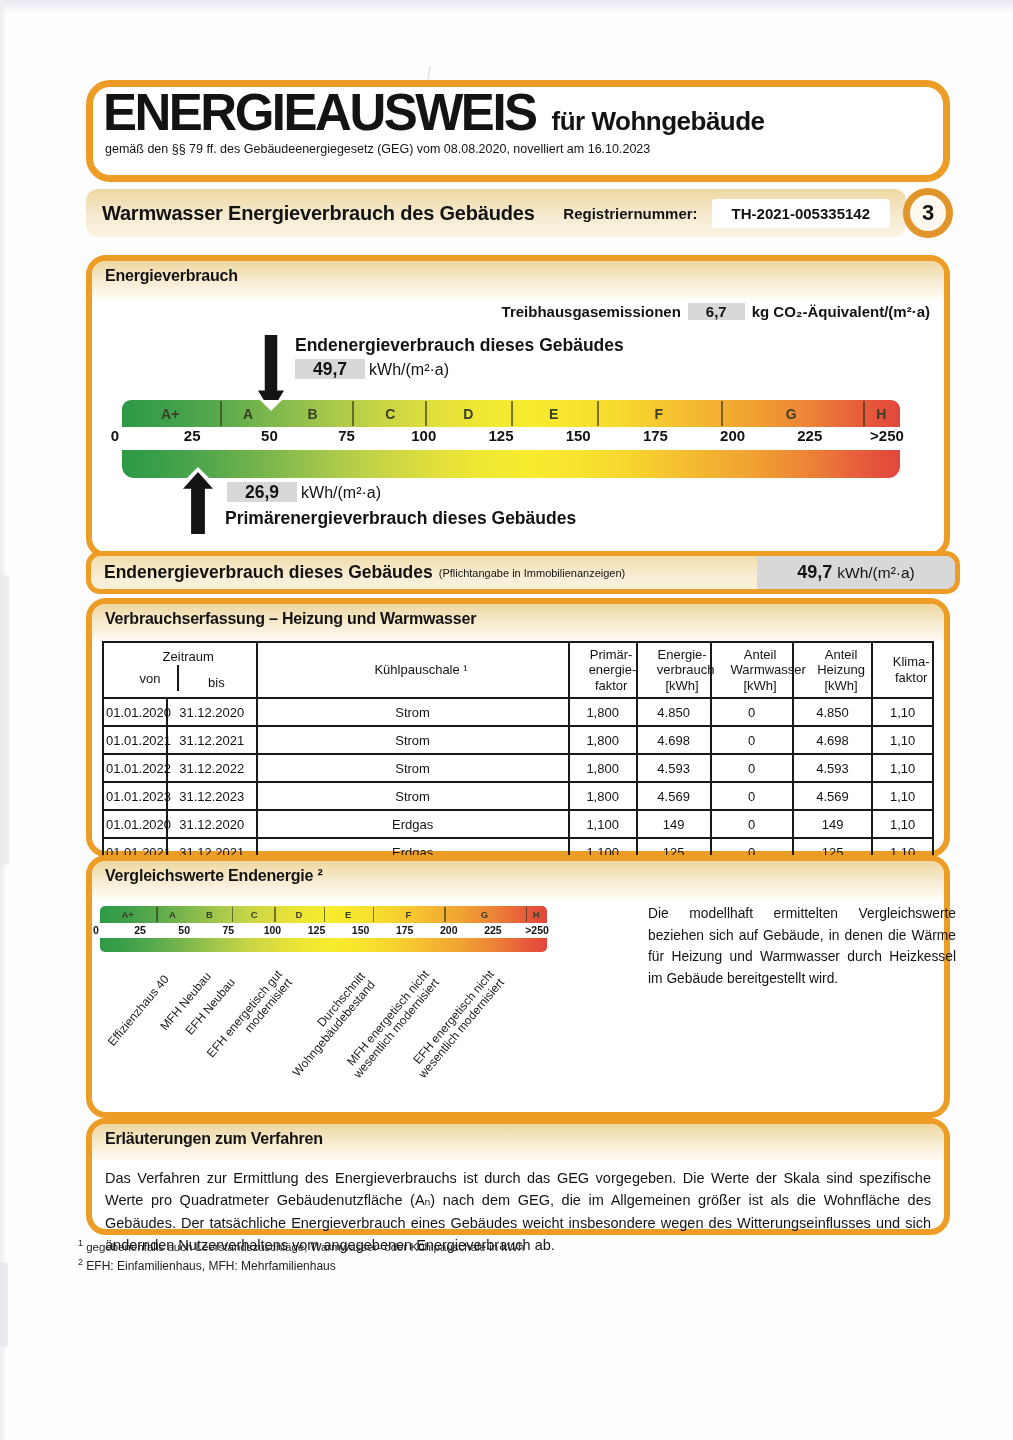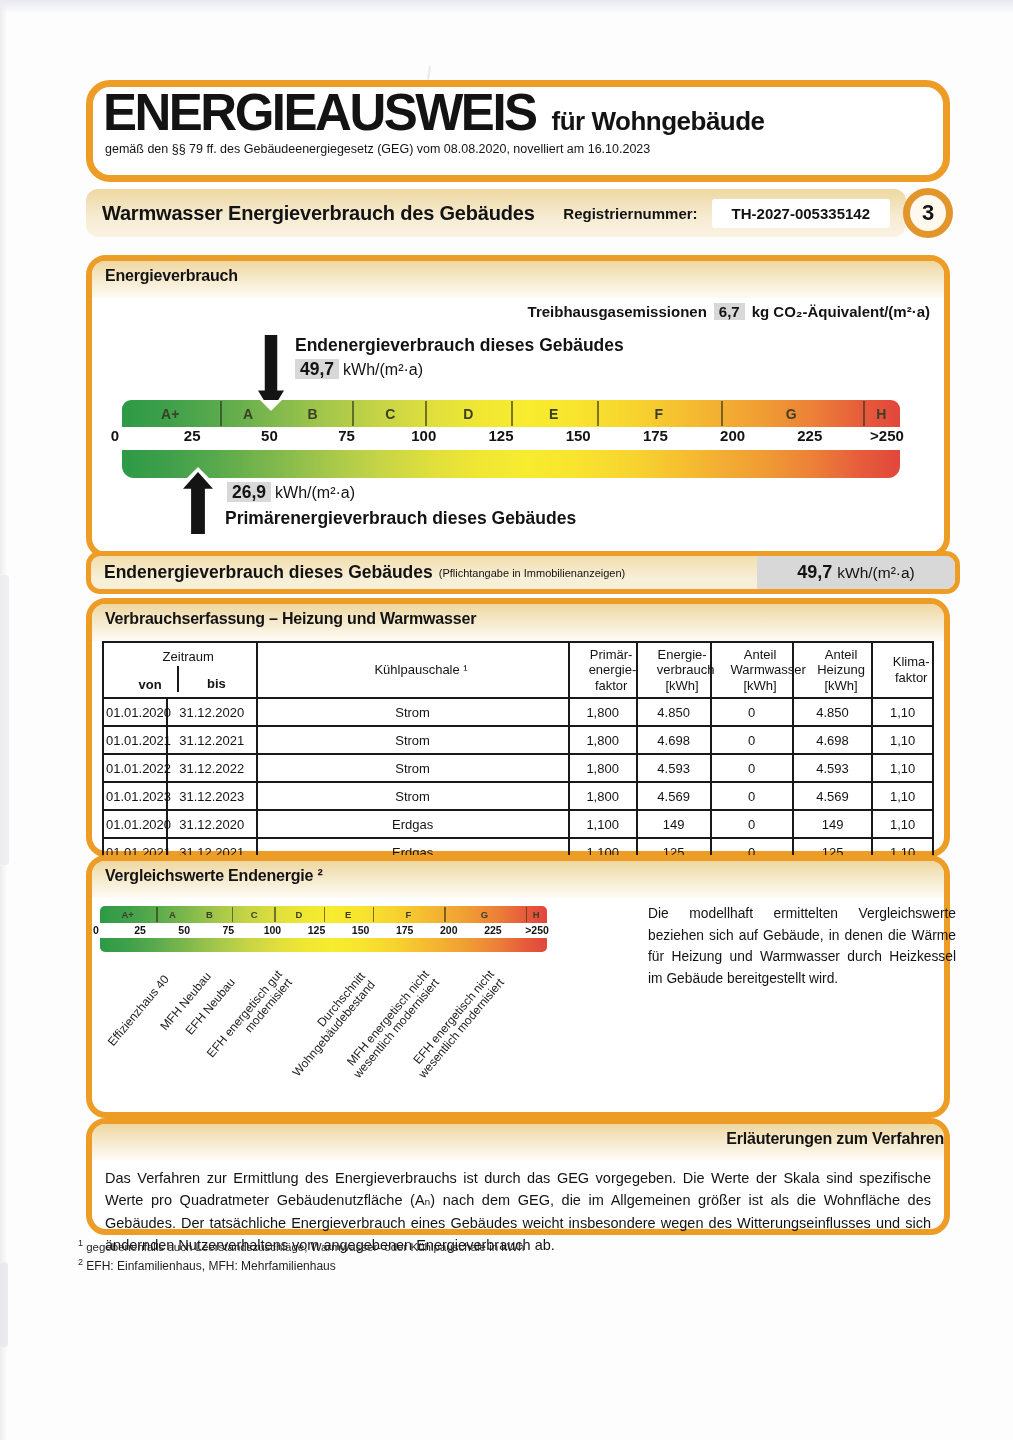--- a/index.html
+++ b/index.html
@@ -49,21 +49,21 @@
     #e0df3c 40%,#f0e733 46%,#f7ec2e 52%,#f8e52e 58%,#f7d32f 66%,#f4b831 74%,
     #f09e33 82%,#ec7f38 89%,#e65c3b 95%,#e2463c 100%);}
   .cls{position:absolute;top:50%;transform:translate(-50%,-52%);font-weight:bold;color:#3a4028;}
   .sep{position:absolute;top:5%;bottom:5%;width:2px;background:rgba(45,50,25,.62);}
   .tickrow{position:absolute;}
   .tick{position:absolute;transform:translateX(-50%);font-weight:bold;white-space:nowrap;}
 
   .box-ev{left:86px;top:255px;width:852px;height:291px;}
   .ghg-line{position:absolute;right:14px;top:42px;font-size:15px;font-weight:bold;
     display:flex;gap:7px;align-items:baseline;}
-  .hl{background:#d8d8d8;padding:0 5px;}
+  .hl{background:#d8d8d8;padding:0 18px;}
   .end-line1{position:absolute;left:203px;top:74px;font-size:17.5px;font-weight:bold;}
   .end-line2{position:absolute;left:203px;top:98px;font-size:16px;}
   .end-line2 .hl{font-size:17.5px;font-weight:bold;margin-right:4px;}
   .arrow-down{position:absolute;left:166px;top:74px;width:26px;height:77px;background:#141414;
     clip-path:polygon(26% 0,74% 0,74% 72%,100% 72%,50% 100%,0 72%,26% 72%);}
   .band1{left:30px;top:139px;width:778px;height:27px;border-radius:9px 9px 0 0;font-size:14px;}
   .notch-down{position:absolute;left:138px;top:0;width:22px;height:11px;background:#fff;
     clip-path:polygon(0 0,100% 0,50% 100%);}
   .nums-ev{left:23px;top:166px;width:772px;height:20px;font-size:15px;}
   .band2{left:30px;top:189px;width:778px;height:28px;border-radius:0 0 12px 12px;}
@@ -86,40 +86,40 @@
   .eb-val span{font-size:15.5px;}
 
   
   .box-vt{left:86px;top:598px;width:852px;height:247px;}
   table.vt{position:absolute;left:10px;top:37px;width:832px;height:198px;
     border-collapse:collapse;table-layout:fixed;font-size:13px;}
   table.vt th,table.vt td{border:2px solid #191919;text-align:center;padding:1px 2px;}
   table.vt th{font-weight:normal;vertical-align:middle;line-height:1.2;height:52px;padding-left:19px;}
   table.vt td{height:24px;font-weight:normal;}
   .zr-top{text-align:center;padding-top:2px;}
-  .zr-bottom{display:flex;height:28px;align-items:flex-end;padding-bottom:1px;font-weight:bold;}
+  .zr-bottom{display:flex;height:28px;align-items:center;padding-bottom:1px;}
   .zr-bottom span{flex:0 0 41.5%;}
   .zr-bottom .zr-bis{flex:0 0 58.5%;border-left:2px solid #191919;height:26px;
     display:flex;align-items:flex-end;justify-content:center;padding-bottom:1px;box-sizing:border-box;}
 
   
   .box-vg{left:86px;top:855px;width:852px;height:251px;}
   .sb1{left:8px;top:45px;width:447px;height:17px;border-radius:5px 5px 0 0;font-size:9.5px;}
   .sb1 .sep{width:1.5px;}
   .nums-vg{left:4px;top:63px;width:441px;height:12px;font-size:10.5px;}
   .sb2{left:8px;top:77px;width:447px;height:14px;border-radius:0 0 5px 5px;}
   .vlabel{position:absolute;font-size:12px;line-height:1.12;white-space:nowrap;text-align:right;
     transform:translateX(-100%) rotate(-50deg);transform-origin:100% 0;color:#1b1b1b;}
   .vg-text{position:absolute;left:556px;top:42px;width:308px;font-size:13.8px;
     text-align:justify;line-height:1.56;}
   .vg-text p{margin:0;}
 
   
   .box-er{left:86px;top:1118px;width:852px;height:105px;}
-  .box-er .band-head{height:36px;text-align:right;}
+  .box-er .band-head{height:36px;}
   .er-text{position:absolute;left:13px;right:13px;top:43px;font-size:14.5px;
     text-align:justify;line-height:1.55;}
 
   .footnotes{left:78px;top:1237px;font-size:11.5px;line-height:1.45;color:#1e1e1e;}
   .footnotes sup{font-size:9px;}
   .fn2{font-size:12px;}
 </style>
 </head>
 <body>
 
@@ -135,21 +135,21 @@
   <div class="hdr-row">
     <span class="hdr-title">ENERGIEAUSWEIS</span>
     <span class="hdr-sub">für Wohngebäude</span>
   </div>
   <div class="hdr-law">gemäß den §§ 79 ff. des Gebäudeenergiegesetz (GEG) vom 08.08.2020, novelliert am 16.10.2023</div>
 </div>
 
 <div class="abs erf-bar">
   <span class="erf-title">Warmwasser Energieverbrauch des Gebäudes</span>
   <span class="reg-label">Registriernummer:</span>
-  <span class="reg-box">TH-2027-005335142</span>
+  <span class="reg-box">TH-2021-005335142</span>
 </div>
 <div class="abs page-badge">
   <span>3</span>
 </div>
 
 <div class="abs obox box-ev">
   <div class="band-head">
     <span>Energieverbrauch</span>
   </div>
 

